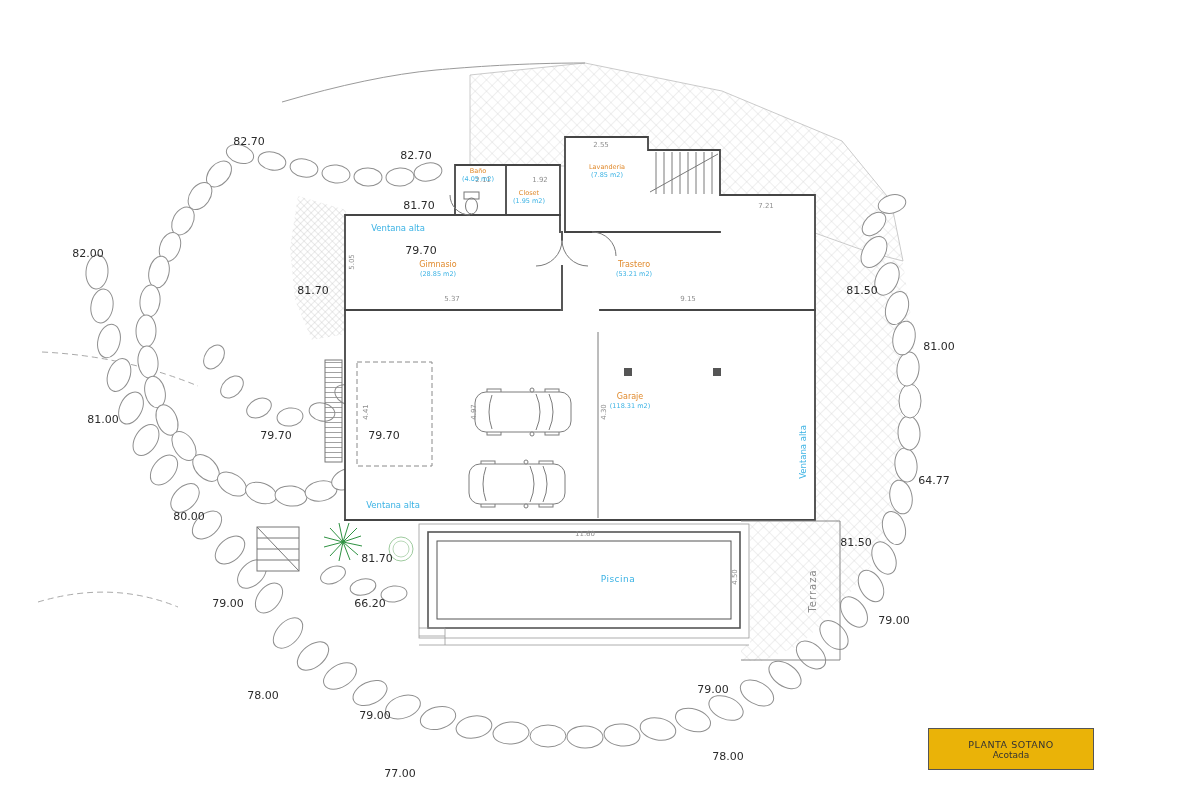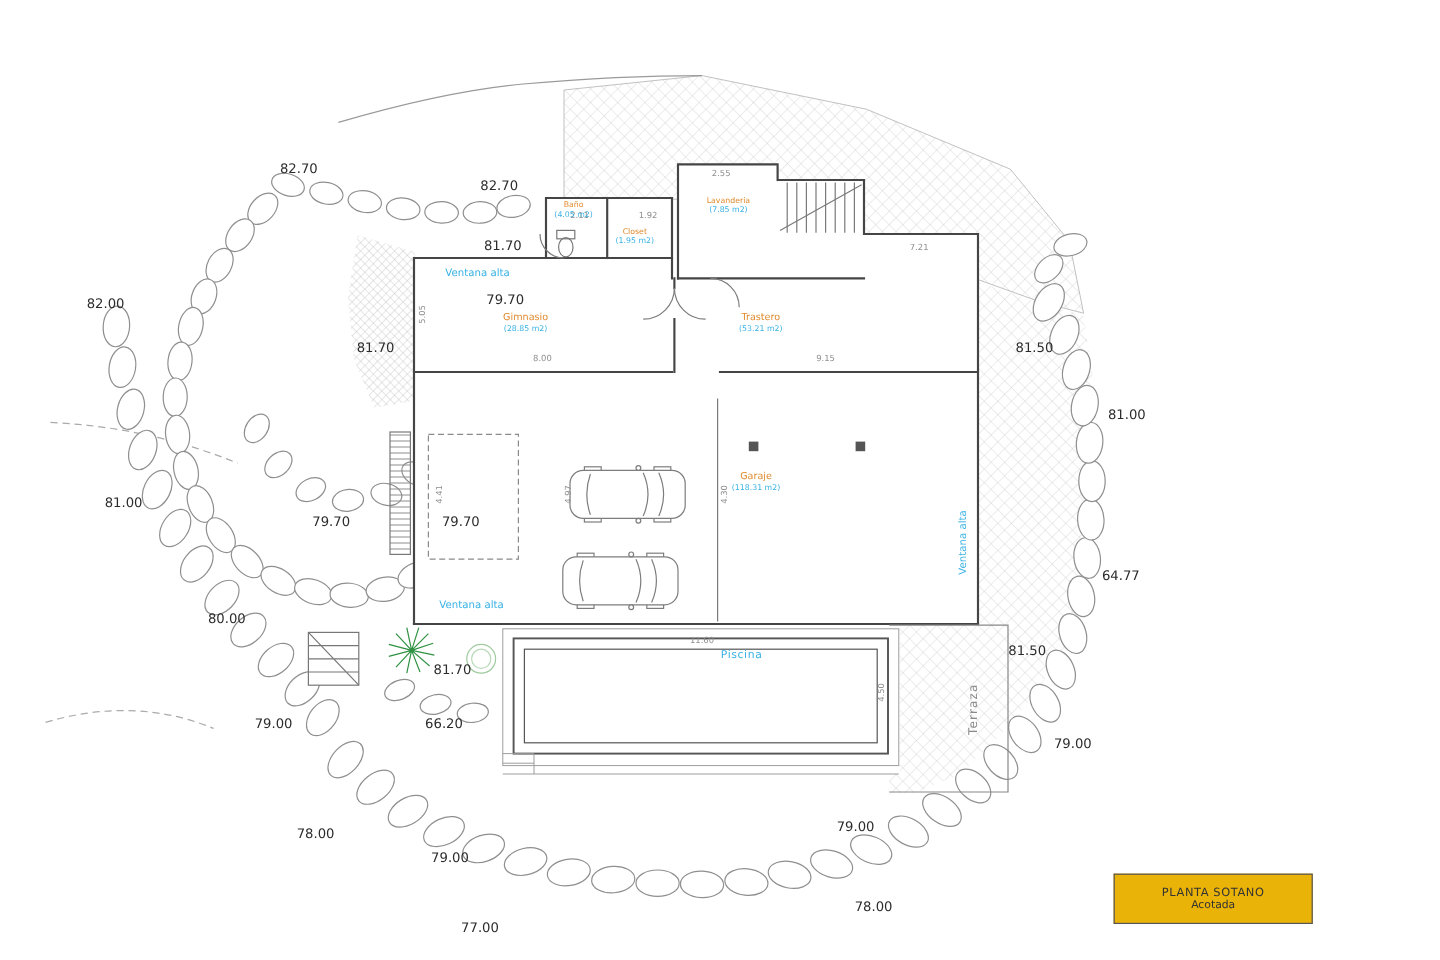--- a/index.html
+++ b/index.html
@@ -243,21 +243,21 @@
   <span class="lbl elev" style="left:263px;top:695px">78.00</span>
   <span class="lbl elev" style="left:375px;top:715px">79.00</span>
   <span class="lbl elev" style="left:728px;top:756px">78.00</span>
   <span class="lbl elev" style="left:400px;top:773px">77.00</span>
 
   <span class="lbl dim" style="left:483px;top:180px">2.11</span>
   <span class="lbl dim" style="left:540px;top:180px">1.92</span>
   <span class="lbl dim" style="left:601px;top:145px">2.55</span>
   <span class="lbl dim" style="left:766px;top:206px">7.21</span>
   <span class="lbl dim vert" style="left:352px;top:262px">5.05</span>
-  <span class="lbl dim" style="left:452px;top:299px">8.00</span>
+  <span class="lbl dim" style="left:452px;top:299px">5.37</span>
   <span class="lbl dim" style="left:688px;top:299px">9.15</span>
   <span class="lbl dim vert" style="left:366px;top:412px">4.41</span>
   <span class="lbl dim vert" style="left:474px;top:412px">4.97</span>
   <span class="lbl dim vert" style="left:604px;top:412px">4.30</span>
   <span class="lbl dim" style="left:585px;top:534px">11.60</span>
   <span class="lbl dim vert" style="left:735px;top:577px">4.50</span>
 
   <div class="roomlbl" style="left:438px;top:269px">
     <span class="rname">Gimnasio</span>
     <span class="rarea">(28.85 m2)</span>
@@ -275,21 +275,21 @@
     <span class="rarea">(7.85 m2)</span>
   </div>
   <div class="roomlbl" style="left:478px;top:175px">
     <span class="rname tiny">Baño</span>
     <span class="rarea">(4.05 m2)</span>
   </div>
   <div class="roomlbl" style="left:529px;top:197px">
     <span class="rname tiny">Closet</span>
     <span class="rarea">(1.95 m2)</span>
   </div>
-  <span class="lbl pool" style="left:618px;top:546px">Piscina</span>
+  <span class="lbl pool" style="left:618px;top:579px">Piscina</span>
 
   <span class="lbl cyan" style="left:398px;top:228px">Ventana alta</span>
   <span class="lbl cyan" style="left:393px;top:505px">Ventana alta</span>
   <span class="lbl cyan vert" style="left:803px;top:452px">Ventana alta</span>
 
   <span class="lbl terr" style="left:812px;top:591px">Terraza</span>
 
   <div id="titleblock">
     <span class="t1">PLANTA SOTANO</span>
     <span class="t2">Acotada</span>

